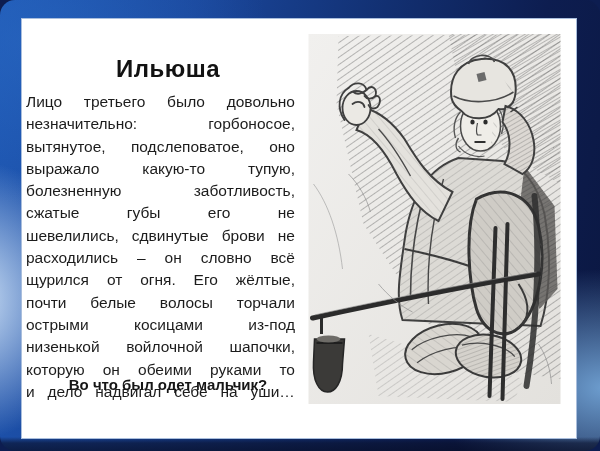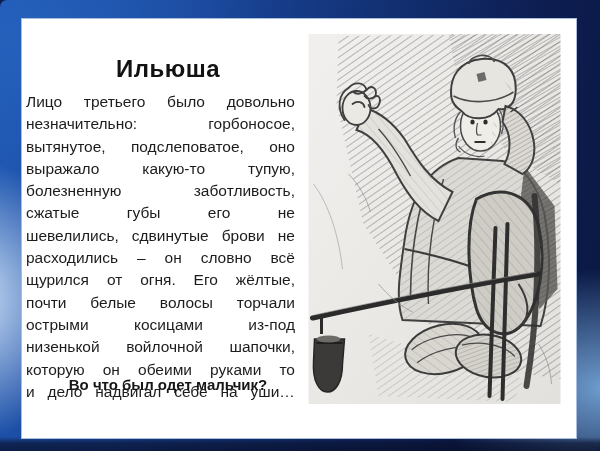--- a/index.html
+++ b/index.html
@@ -2,21 +2,21 @@
 <html><head>
 <meta charset="utf-8">
 <style>
   html,body{margin:0;padding:0;}
   body{
     width:600px;height:451px;overflow:hidden;
     font-family:"Liberation Sans",sans-serif;
     background:#0d1d50;
   }
   .frame{
-    position:relative;width:600px;height:451px;border-radius:7px;overflow:hidden;
+    position:relative;width:600px;height:451px;border-radius:15px;overflow:hidden;
     background:
       linear-gradient(to bottom, rgba(5,12,40,0) 437px, rgba(9,16,44,.65) 443px, rgba(7,13,38,.75) 100%),
       radial-gradient(170px 200px at -28px 300px, rgba(216,233,250,.95), rgba(216,233,250,0) 70%),
       radial-gradient(240px 170px at 604px 388px, rgba(120,172,222,.9), rgba(120,172,222,0) 70%),
       radial-gradient(320px 220px at 30px 40px, rgba(44,108,198,.5), rgba(44,108,198,0) 75%),
       linear-gradient(103deg, #1e58b4 0%, #1a479c 28%, #123072 55%, #0d1d50 78%, #0b1740 100%);
   }
   .slide{
     position:absolute;left:21px;top:18px;width:556px;height:421px;
     background:#ffffff;border:1px solid #a9bedd;box-sizing:border-box;

